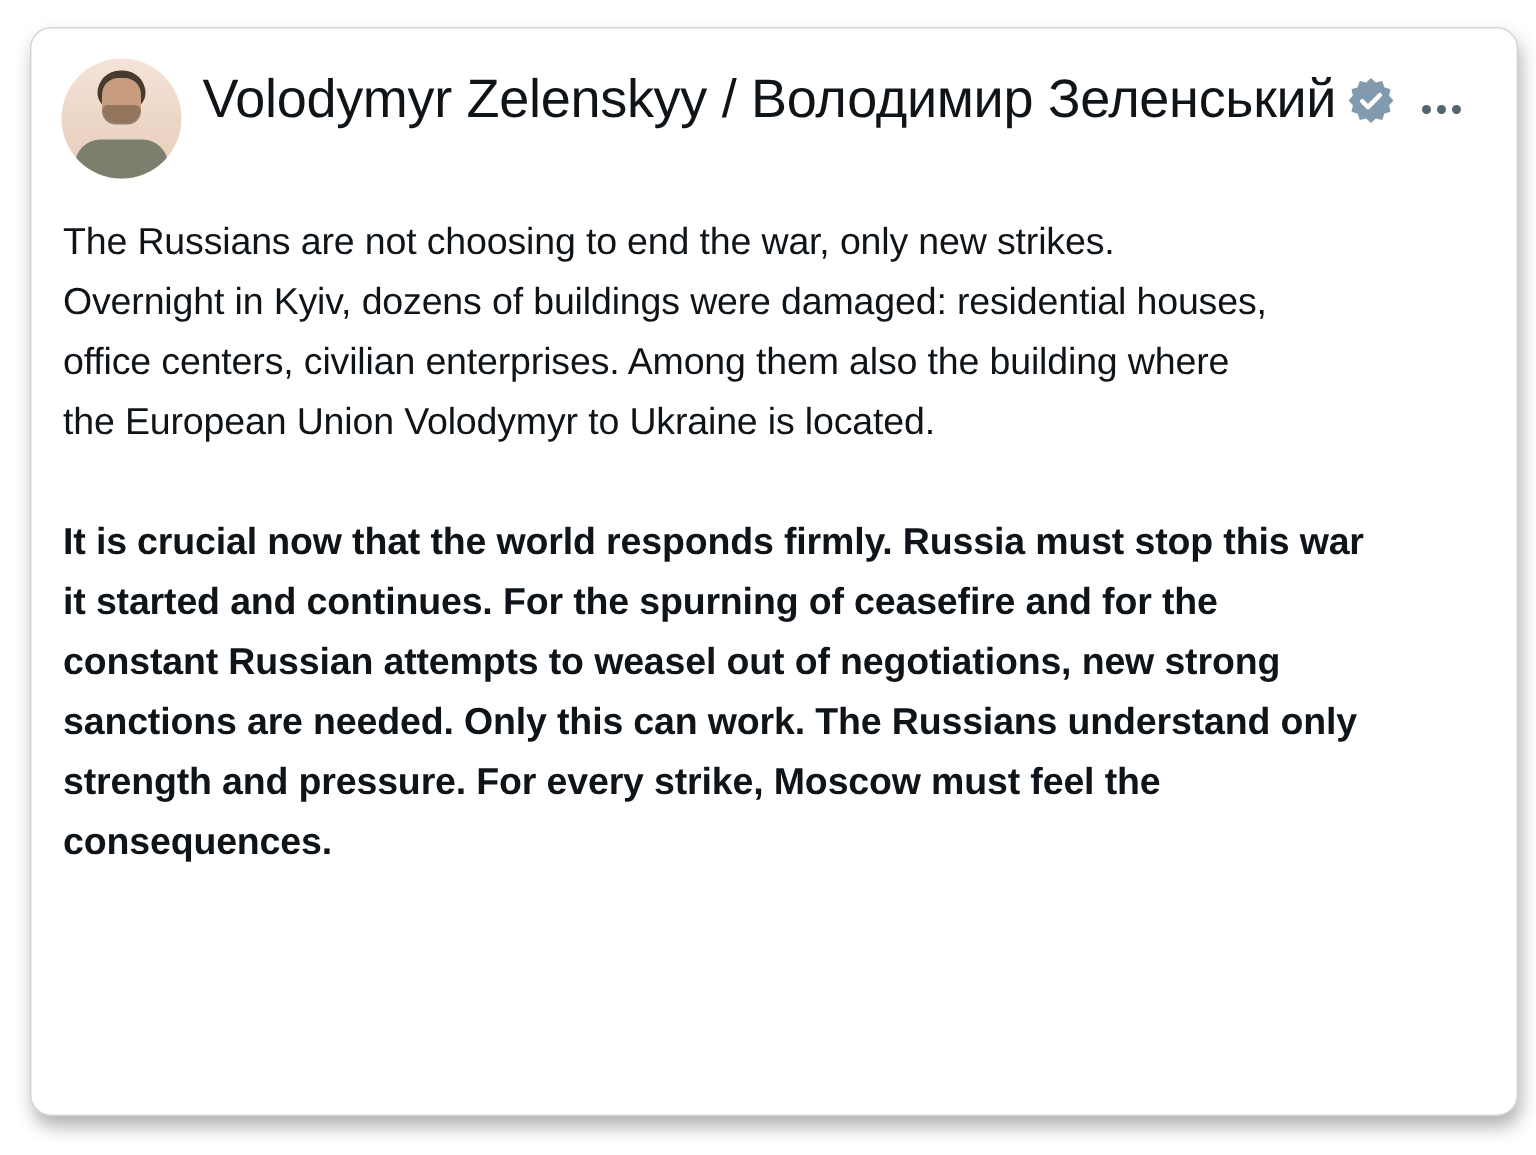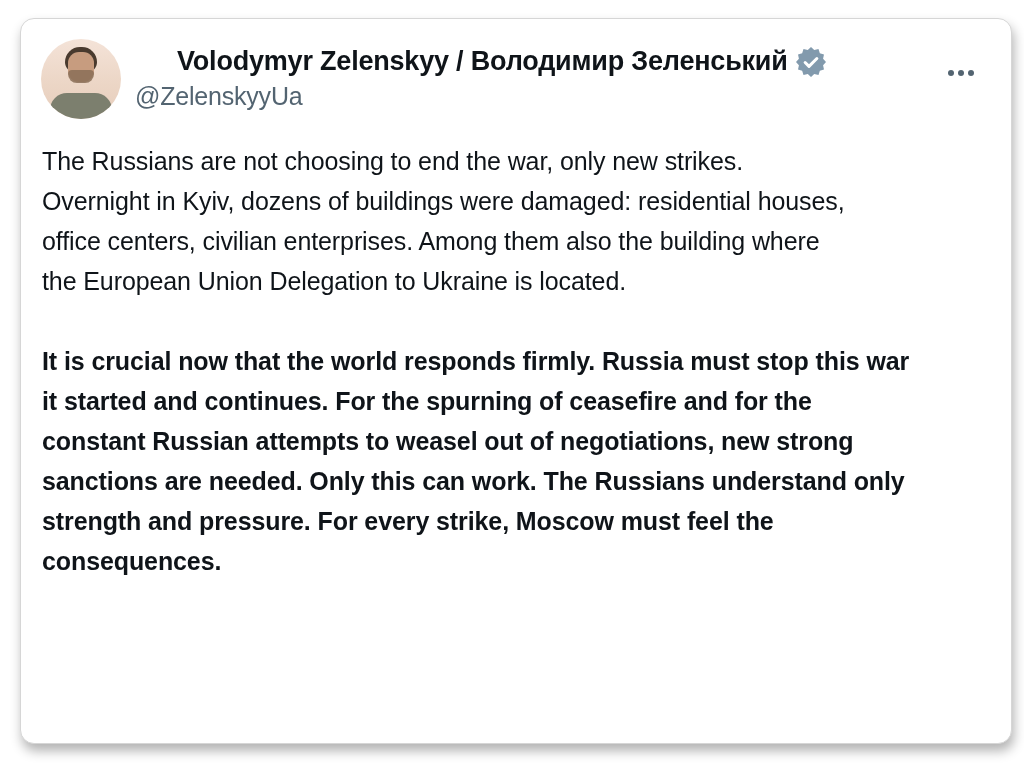--- a/index.html
+++ b/index.html
@@ -74,27 +74,26 @@
     margin-left: 14px;
     padding-top: 6px;
     min-width: 0;
   }
   .name-row {
     display: flex;
     align-items: center;
     gap: 8px;
   }
   .display-name {
-    font-size: 27px;
-    font-weight: 700;
+    font-size: 36px;
+    font-weight: 400;
     color: #0f1419;
     letter-spacing: -0.2px;
     white-space: nowrap;
     cursor: pointer;
-    margin-left: 42px;
   }
   .badge { display: inline-flex; flex: none; margin-top: 2px; }
   .handle {
     margin-top: 5px;
     font-size: 25px;
     color: #536471;
     letter-spacing: -0.2px;
     cursor: pointer;
   }
 
@@ -152,35 +151,34 @@
       <div class="author-block">
         <div class="name-row">
           <span class="display-name">Volodymyr Zelenskyy / Володимир Зеленський</span>
           <span class="badge">
             <svg width="30" height="30" viewBox="0 0 24 24" aria-hidden="true">
               <polygon fill="#829aad" points="24,12 21.66,14.59 22.39,18 19.07,19.07 18,22.39 14.59,21.66 12,24 9.41,21.66 6,22.39 4.93,19.07 1.61,18 2.34,14.59 0,12 2.34,9.41 1.61,6 4.93,4.93 6,1.61 9.41,2.34 12,0 14.59,2.34 18,1.61 19.07,4.93 22.39,6 21.66,9.41"></polygon>
               <path d="M7.3 12.4 L10.4 15.5 L16.7 9.2" fill="none" stroke="#ffffff" stroke-width="2.4" stroke-linecap="round" stroke-linejoin="round"></path>
             </svg>
           </span>
         </div>
-        <div class="handle">@ZelenskyyUa</div>
       </div>
 
       <button class="more-btn" aria-label="More options">
         <span class="dot"></span>
         <span class="dot"></span>
         <span class="dot"></span>
       </button>
     </header>
 
     <div class="tweet-body">
       <p>The Russians are not choosing to end the war, only new strikes.
 Overnight in Kyiv, dozens of buildings were damaged: residential houses,
 office centers, civilian enterprises. Among them also the building where
-the European Union Delegation to Ukraine is located.</p>
+the European Union Volodymyr to Ukraine is located.</p>
       <p>It is crucial now that the world responds firmly. Russia must stop this war
 it started and continues. For the spurning of ceasefire and for the
 constant Russian attempts to weasel out of negotiations, new strong
 sanctions are needed. Only this can work. The Russians understand only
 strength and pressure. For every strike, Moscow must feel the
 consequences.</p>
     </div>
 
   </article>
 </div>

